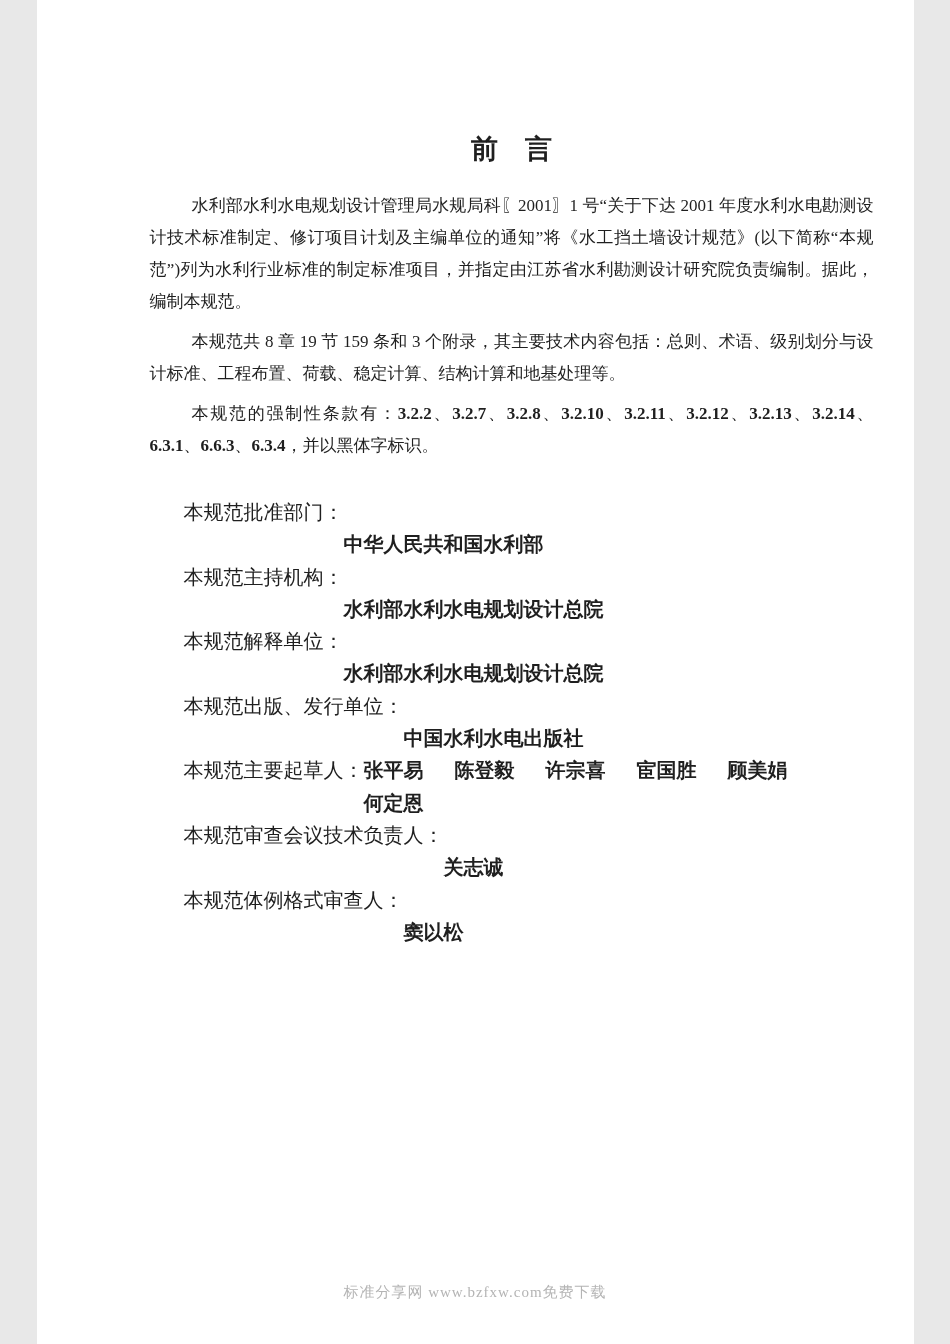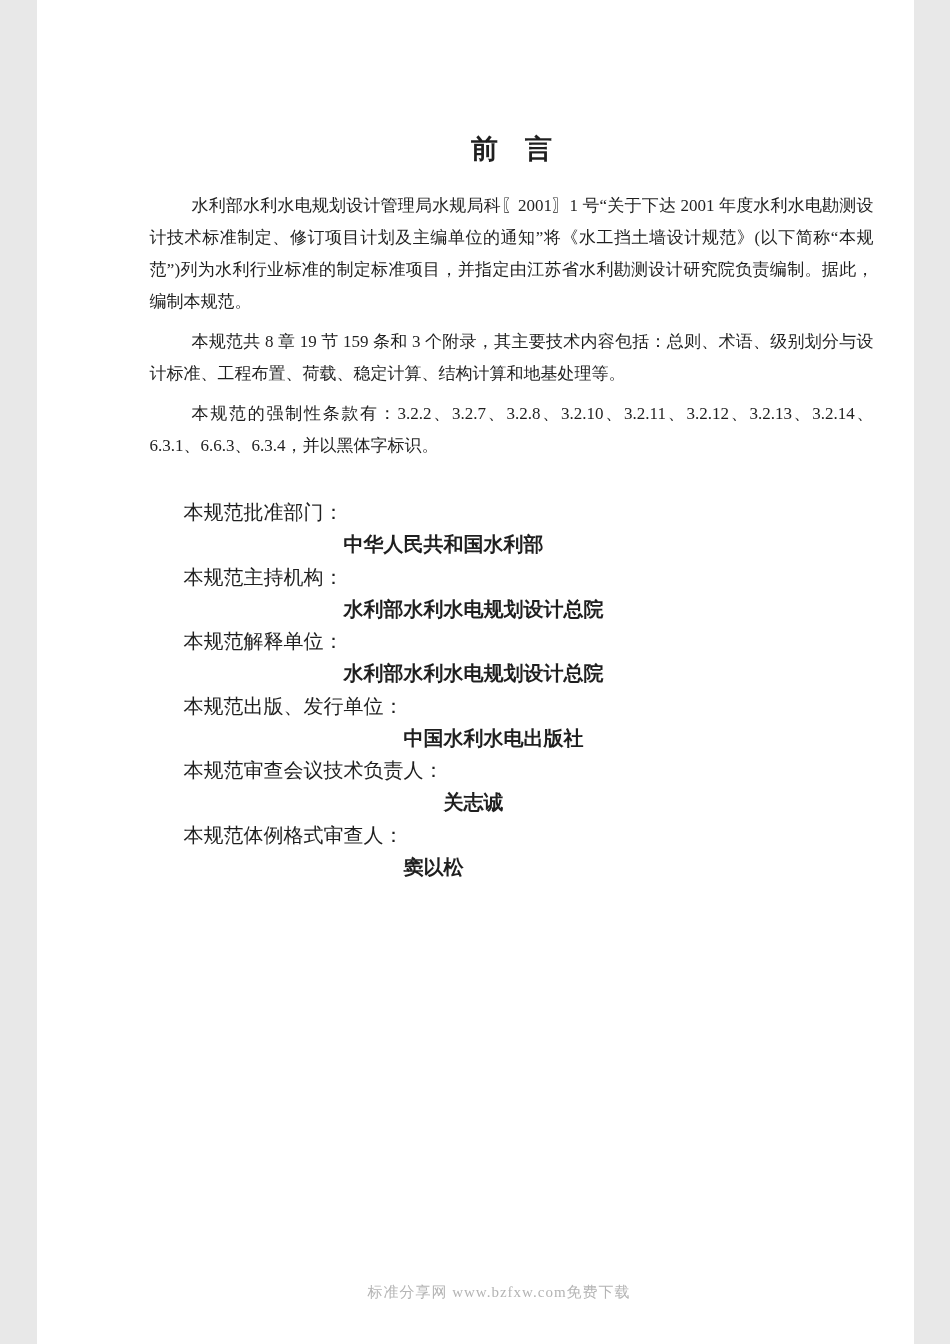--- a/index.html
+++ b/index.html
@@ -28,21 +28,21 @@
     font-weight: bold;
   }
   .paragraphs { margin-top: 22px; }
   .paragraphs p {
     margin: 8px;
     font-size: 17px;
     line-height: 32px;
     text-align: justify;
     text-indent: 42px;
   }
-  .bold { font-weight: normal; }
+  .bold { font-weight: bold; }
   .credits { margin-top: 34px; }
   .credit-row {
     display: flex;
     align-items: flex-start;
     padding-left: 42px;
     font-size: 20px;
     line-height: 32.5px;
   }
   .credit-label { white-space: nowrap; }
   .credit-value { font-weight: bold; margin-top: 32px; }
@@ -51,21 +51,20 @@
   .names-row .name { font-weight: bold; }
   .page-footer {
     position: absolute;
     top: 1283px;
     left: 0;
     width: 100%;
     text-align: center;
     font-size: 15px;
     color: #b4b4b4;
     letter-spacing: 1px;
-    margin-left: 24px;
   }
 </style>
 </head>
 <body>
 
 <div class="page">
   <div class="content">
 
     <h1 class="doc-title">前　言</h1>
 
@@ -91,20 +90,35 @@
         <span class="credit-label">本规范解释单位：</span>
           <span class="credit-value">水利部水利水电规划设计总院</span>
       </div>
 
 
       <div class="credit-row">
         <span class="credit-label">本规范出版、发行单位：</span>
           <span class="credit-value">中国水利水电出版社</span>
       </div>
 
+      <div class="credit-row">
+        <span class="credit-label">本规范主要起草人：</span>
+        <span class="names-col">
+          <span class="names-row">
+            <span class="name">张平易</span>
+            <span class="name">陈登毅</span>
+            <span class="name">许宗喜</span>
+            <span class="name">宦国胜</span>
+            <span class="name">顾美娟</span>
+          </span>
+          <span class="names-row">
+            <span class="name">何定恩</span>
+          </span>
+        </span>
+      </div>
 
       <div class="credit-row">
         <span class="credit-label">本规范审查会议技术负责人：</span>
           <span class="credit-value">关志诚</span>
       </div>
 
       <div class="credit-row">
         <span class="credit-label">本规范体例格式审查人：</span>
           <span class="credit-value">窦以松</span>
       </div>

